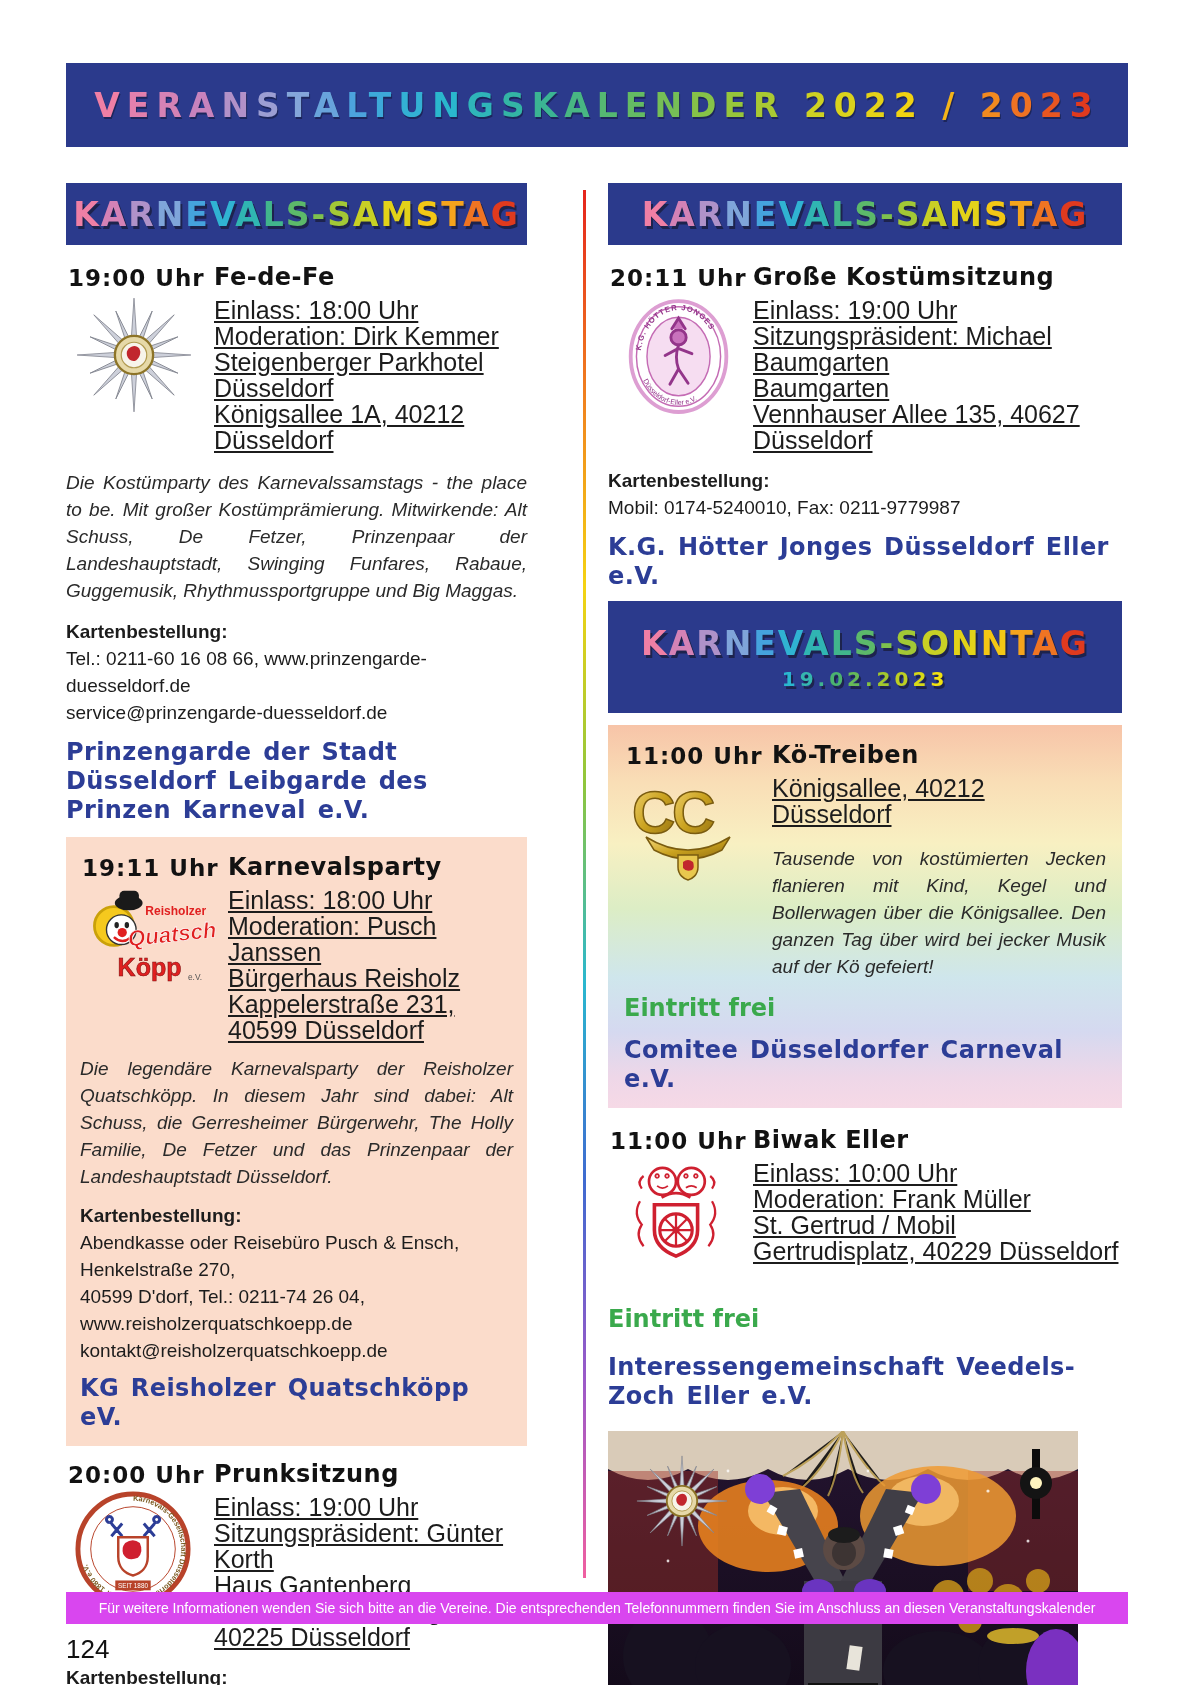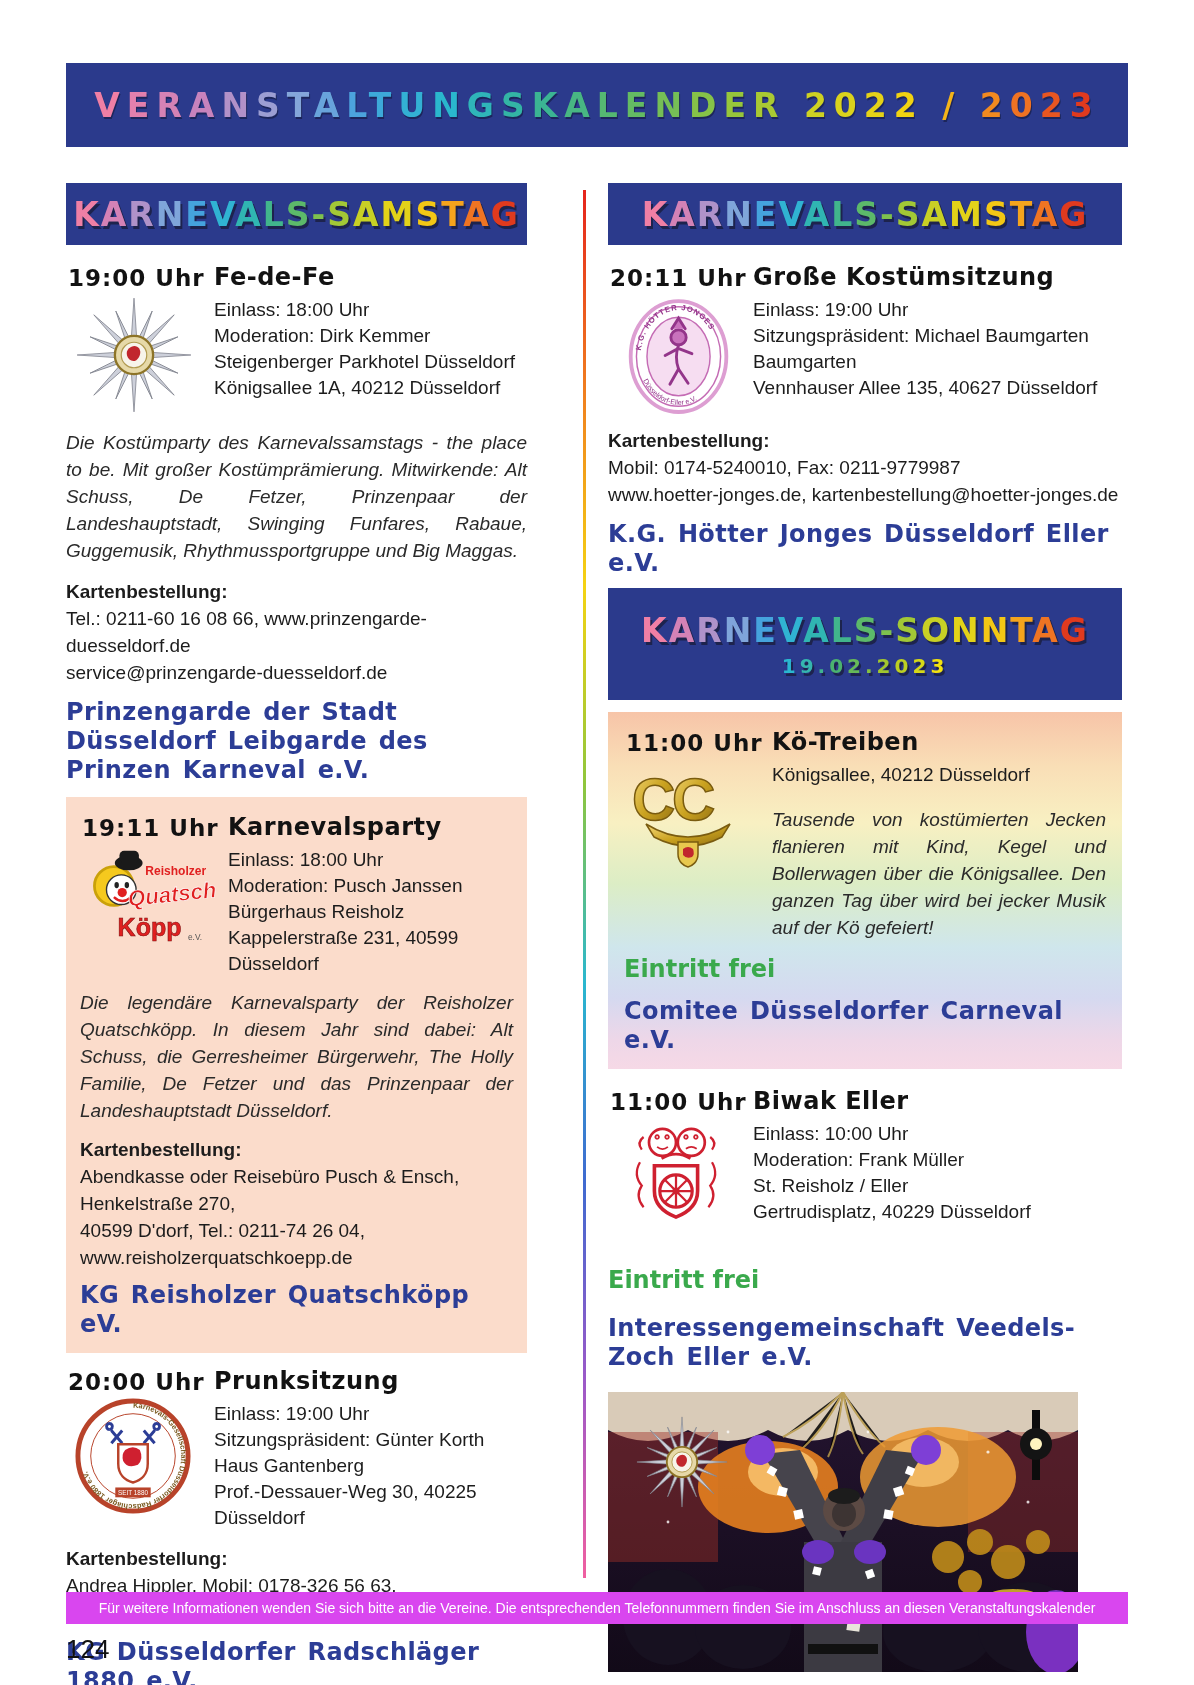--- a/index.html
+++ b/index.html
@@ -43,21 +43,21 @@
   
   .event{position:relative;padding-left:148px;margin-top:18px;}
   .etime{
     position:absolute;left:2px;top:2px;font-family:"DejaVu Sans",sans-serif;
     font-weight:bold;font-size:23px;letter-spacing:1px;color:#121212;white-space:nowrap;
   }
   .etitle{
     font-family:"DejaVu Sans",sans-serif;font-weight:bold;font-size:24px;
     letter-spacing:.5px;color:#121212;margin-bottom:6px;white-space:nowrap;
   }
-  .eline{font-size:19px;line-height:26px;color:#1c1c1c;}
+  .eline{font-size:25px;line-height:26px;color:#1c1c1c;text-decoration:underline;}
   .elogo{position:absolute;}
   .minh150{min-height:150px;}
   .minh165{min-height:165px;}
   .desc{
     font-style:italic;font-size:19px;line-height:27px;text-align:justify;
     color:#2a2a2a;margin-top:16px;
   }
   .karten{margin-top:14px;font-size:19px;line-height:27px;}
   .klabel{font-weight:bold;}
   .club{
@@ -174,20 +174,21 @@
           <text x="40" y="94" font-size="27" font-weight="bold" fill="#e02020" stroke="#7a0d0d" stroke-width="0.6">Köpp</text>
           <text x="116" y="98" font-size="9" fill="#555">e.V.</text>
         </svg>
       </div>
     </div>
     <div class="desc" style="margin-top:12px">Die legendäre Karnevalsparty der Reisholzer Quatschköpp. In diesem Jahr sind dabei: Alt Schuss, die Gerresheimer Bürgerwehr, The Holly Familie, De Fetzer und das Prinzenpaar der Landeshauptstadt Düsseldorf.</div>
     <div class="karten" style="margin-top:12px">
       <div class="klabel">Kartenbestellung:</div>
       <div>Abendkasse oder Reisebüro Pusch &amp; Ensch, Henkelstraße 270,</div>
       <div>40599 D'dorf, Tel.: 0211-74 26 04, www.reisholzerquatschkoepp.de</div>
+      <div>kontakt@reisholzerquatschkoepp.de</div>
     </div>
     <div class="club" style="margin-top:10px">KG Reisholzer Quatschköpp eV.</div>
   </div>
 
   <div class="event minh150" style="margin-top:14px">
     <div class="etime">20:00 Uhr</div>
     <div class="etitle">Prunksitzung</div>
     <div class="eline">Einlass: 19:00 Uhr</div>
     <div class="eline">Sitzungspräsident: Günter Korth</div>
     <div class="eline">Haus Gantenberg</div>
@@ -316,21 +317,20 @@
           <path d="M56 54 l-13 7 M58 54 l13 5"></path>
           <path d="M57 75 l-9 16 M57 75 l10 15"></path>
         </g>
       </svg>
     </div>
   </div>
 
   <div class="karten">
     <div class="klabel">Kartenbestellung:</div>
     <div>Mobil: 0174-5240010, Fax: 0211-9779987</div>
-    <div>www.hoetter-jonges.de, kartenbestellung@hoetter-jonges.de</div>
   </div>
 
   <div class="club">K.G. Hötter Jonges Düsseldorf Eller e.V.</div>
 
   <div class="secbox sonntagbox" style="margin-top:10px">
     <div class="sectitle"><span style="color: rgb(239, 127, 165);">K</span><span style="color: rgb(212, 130, 182);">A</span><span style="color: rgb(175, 146, 201);">R</span><span style="color: rgb(127, 165, 218);">N</span><span style="color: rgb(69, 163, 221);">E</span><span style="color: rgb(48, 179, 210);">V</span><span style="color: rgb(48, 181, 178);">A</span><span style="color: rgb(65, 181, 140);">L</span><span style="color: rgb(92, 185, 106);">S</span><span style="color: rgb(126, 193, 78);">-</span><span style="color: rgb(162, 200, 54);">S</span><span style="color: rgb(200, 208, 37);">O</span><span style="color: rgb(226, 210, 25);">N</span><span style="color: rgb(243, 199, 21);">N</span><span style="color: rgb(245, 164, 29);">T</span><span style="color: rgb(239, 116, 35);">A</span><span style="color: rgb(224, 58, 30);">G</span></div>
     <div class="secdate"><span style="color: rgb(42, 183, 207);">1</span><span style="color: rgb(53, 182, 175);">9</span><span style="color: rgb(64, 180, 143);">.</span><span style="color: rgb(75, 179, 111);">0</span><span style="color: rgb(102, 185, 88);">2</span><span style="color: rgb(132, 192, 67);">.</span><span style="color: rgb(161, 199, 46);">2</span><span style="color: rgb(189, 207, 34);">0</span><span style="color: rgb(215, 217, 24);">2</span><span style="color: rgb(242, 226, 15);">3</span></div>
   </div>
 
   <div class="rainbowbox">
@@ -358,21 +358,21 @@
     </div>
     <div class="free">Eintritt frei</div>
     <div class="club" style="margin-top:14px">Comitee Düsseldorfer Carneval e.V.</div>
   </div>
 
   <div class="event minh165" style="padding-left:145px">
     <div class="etime">11:00 Uhr</div>
     <div class="etitle">Biwak Eller</div>
     <div class="eline">Einlass: 10:00 Uhr</div>
     <div class="eline">Moderation: Frank Müller</div>
-    <div class="eline">St. Reisholz / Eller</div>
+    <div class="eline">St. Gertrud / Mobil</div>
     <div class="eline">Gertrudisplatz, 40229 Düsseldorf</div>
     <div class="elogo" style="left:14px;top:32px">
       <svg width="108" height="126" viewBox="0 0 120 140">
         <g stroke="#cf2030" fill="none" stroke-width="3">
           <circle cx="45" cy="26" r="15" fill="#fff"></circle>
           <circle cx="77" cy="26" r="15" fill="#fff"></circle>
           <path d="M39 22 a2 2 0 1 1 .1 0 M50 22 a2 2 0 1 1 .1 0" stroke-width="2"></path>
           <path d="M39 31 q6 5 12 0" stroke-width="2"></path>
           <path d="M71 22 a2 2 0 1 1 .1 0 M82 22 a2 2 0 1 1 .1 0" stroke-width="2"></path>
           <path d="M71 33 q6-4 12 0" stroke-width="2"></path>

